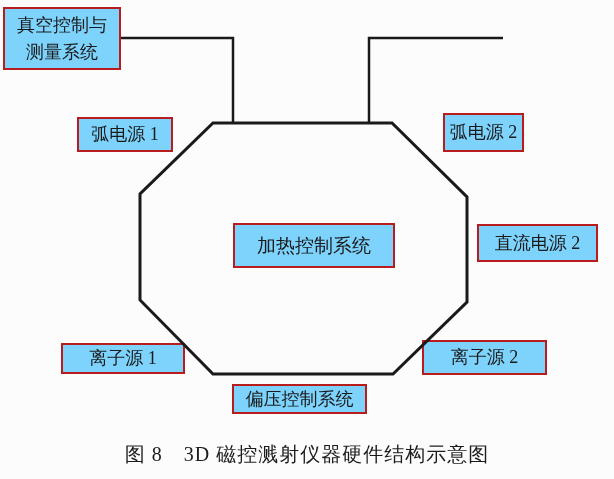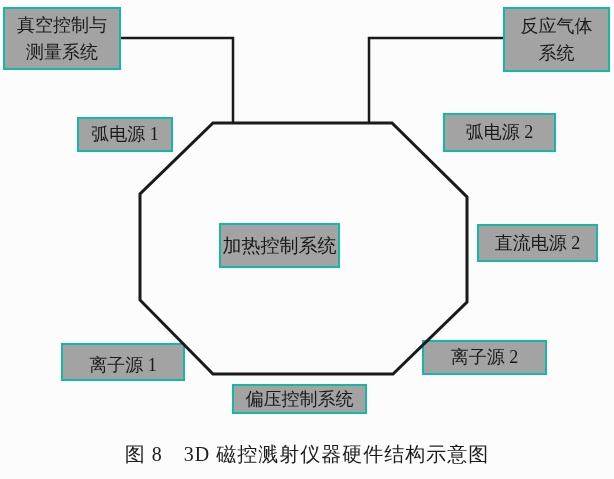--- a/index.html
+++ b/index.html
@@ -12,45 +12,45 @@
     width: 614px;
     height: 479px;
     background: #fcfcfc;
     font-family: "Liberation Serif", "DejaVu Serif", serif;
     color: #1a1a1a;
     overflow: hidden;
   }
   .node {
     position: absolute;
     box-sizing: border-box;
-    background: #a3a3a3;
-    border: 2px solid #14b8a6;
+    background: #7dd3fc;
+    border: 2px solid #b91c1c;
     display: flex;
     align-items: center;
     justify-content: center;
     text-align: center;
     font-size: 18px;
     line-height: 27px;
     color: #1a1a1a;
     z-index: 1;
   }
   .node .label {
     white-space: pre-line;
     display: block;
   }
   
   #node-vacuum  { left: 3px;   top: 7px;   width: 118px; height: 63px; }
   #node-gas     { left: 503px; top: 7px;   width: 107px; height: 65px; }
   #node-arc1    { left: 77px;  top: 117px; width: 96px;  height: 35px; }
-  #node-arc2    { left: 443px; top: 113px; width: 113px;  height: 39px; }
+  #node-arc2    { left: 443px; top: 113px; width: 81px;  height: 39px; }
   #node-dc1     { left: 18px;  top: 225px; width: 118px; height: 37px; }
   #node-dc2     { left: 477px; top: 224px; width: 121px; height: 38px; }
-  #node-ion1    { left: 61px;  top: 343px; width: 124px; height: 38px; align-items: flex-end; }
+  #node-ion1    { left: 61px;  top: 343px; width: 124px; height: 31px; }
   #node-ion2    { left: 422px; top: 340px; width: 125px; height: 35px; }
-  #node-heat    { left: 219px; top: 223px; width: 121px; height: 45px; font-size: 19px; }
+  #node-heat    { left: 233px; top: 223px; width: 162px; height: 45px; font-size: 19px; }
   #node-bias    { left: 232px; top: 384px; width: 135px; height: 30px; }
 
   #diagram-lines {
     position: absolute;
     left: 0;
     top: 0;
     z-index: 2;
     pointer-events: none;
   }
   #figure-caption {
@@ -68,24 +68,20 @@
 </head>
 <body>
 
 <div id="figure-page">
 
   <div class="node" id="node-vacuum">
     <span class="label">真空控制与
 测量系统</span>
   </div>
 
-  <div class="node" id="node-gas">
-    <span class="label">反应气体
-系统</span>
-  </div>
 
   <div class="node" id="node-arc1">
     <span class="label">弧电源 1</span>
   </div>
 
   <div class="node" id="node-arc2">
     <span class="label">弧电源 2</span>
   </div>
 
 

